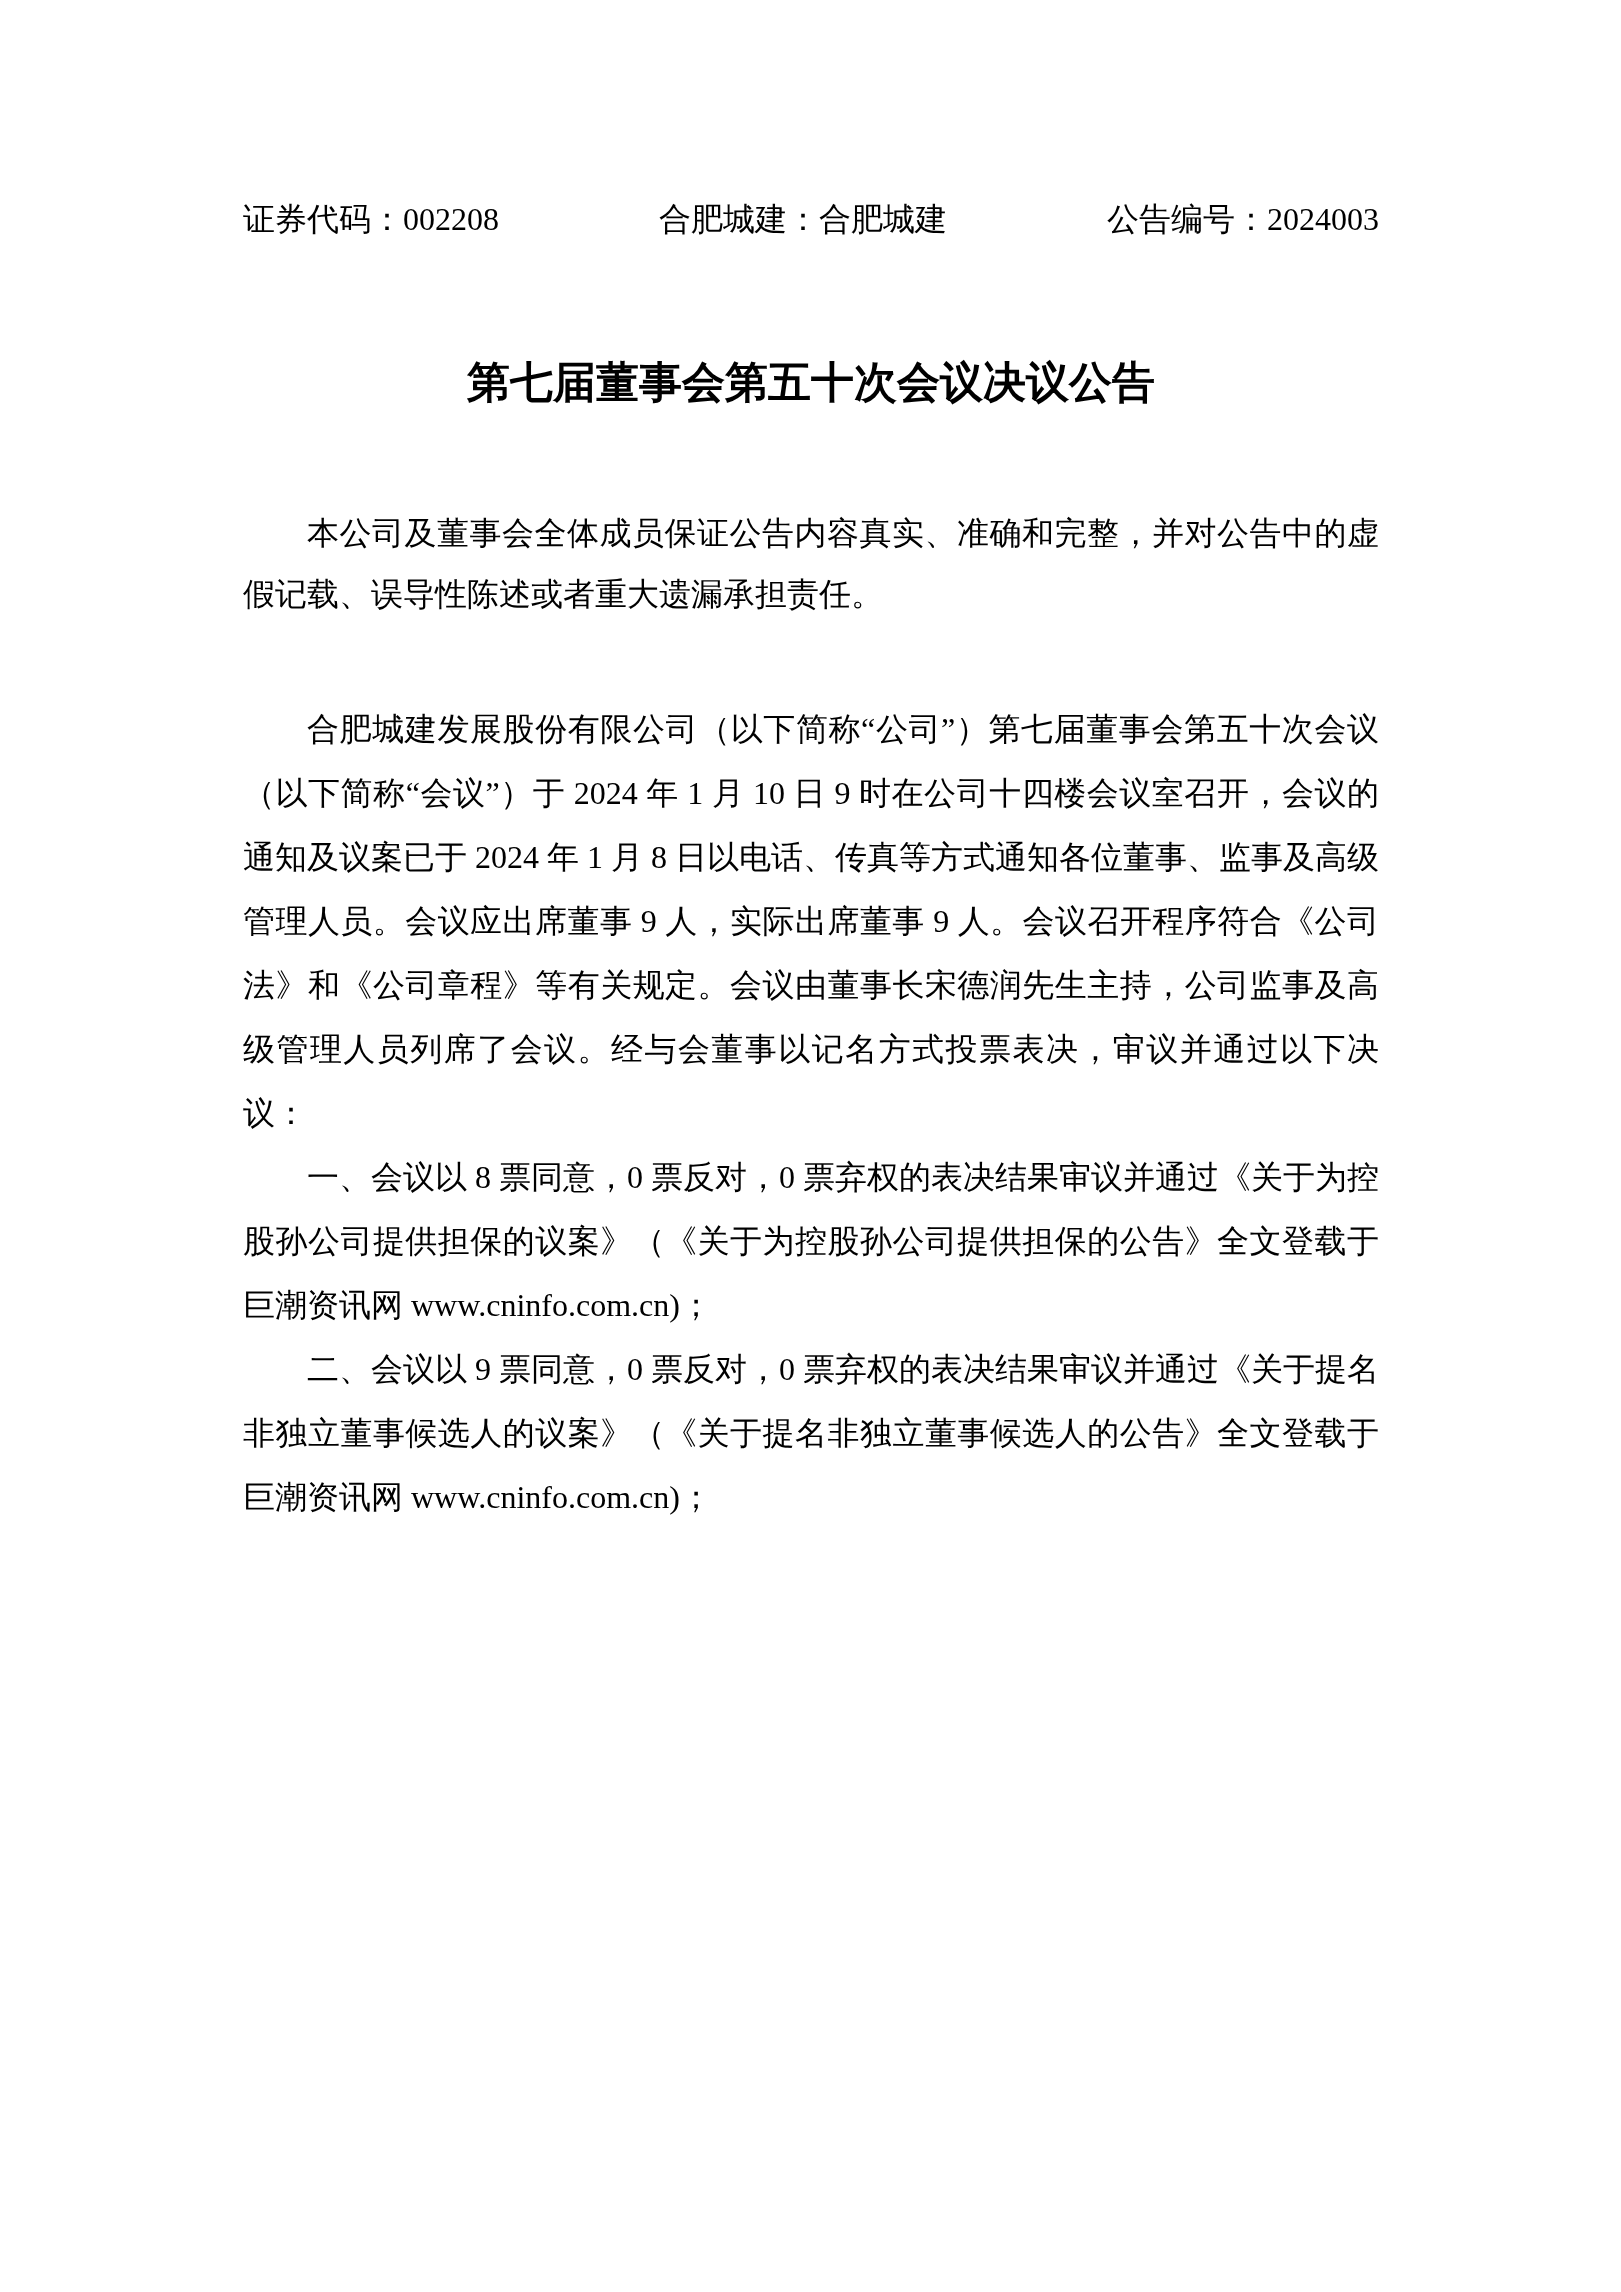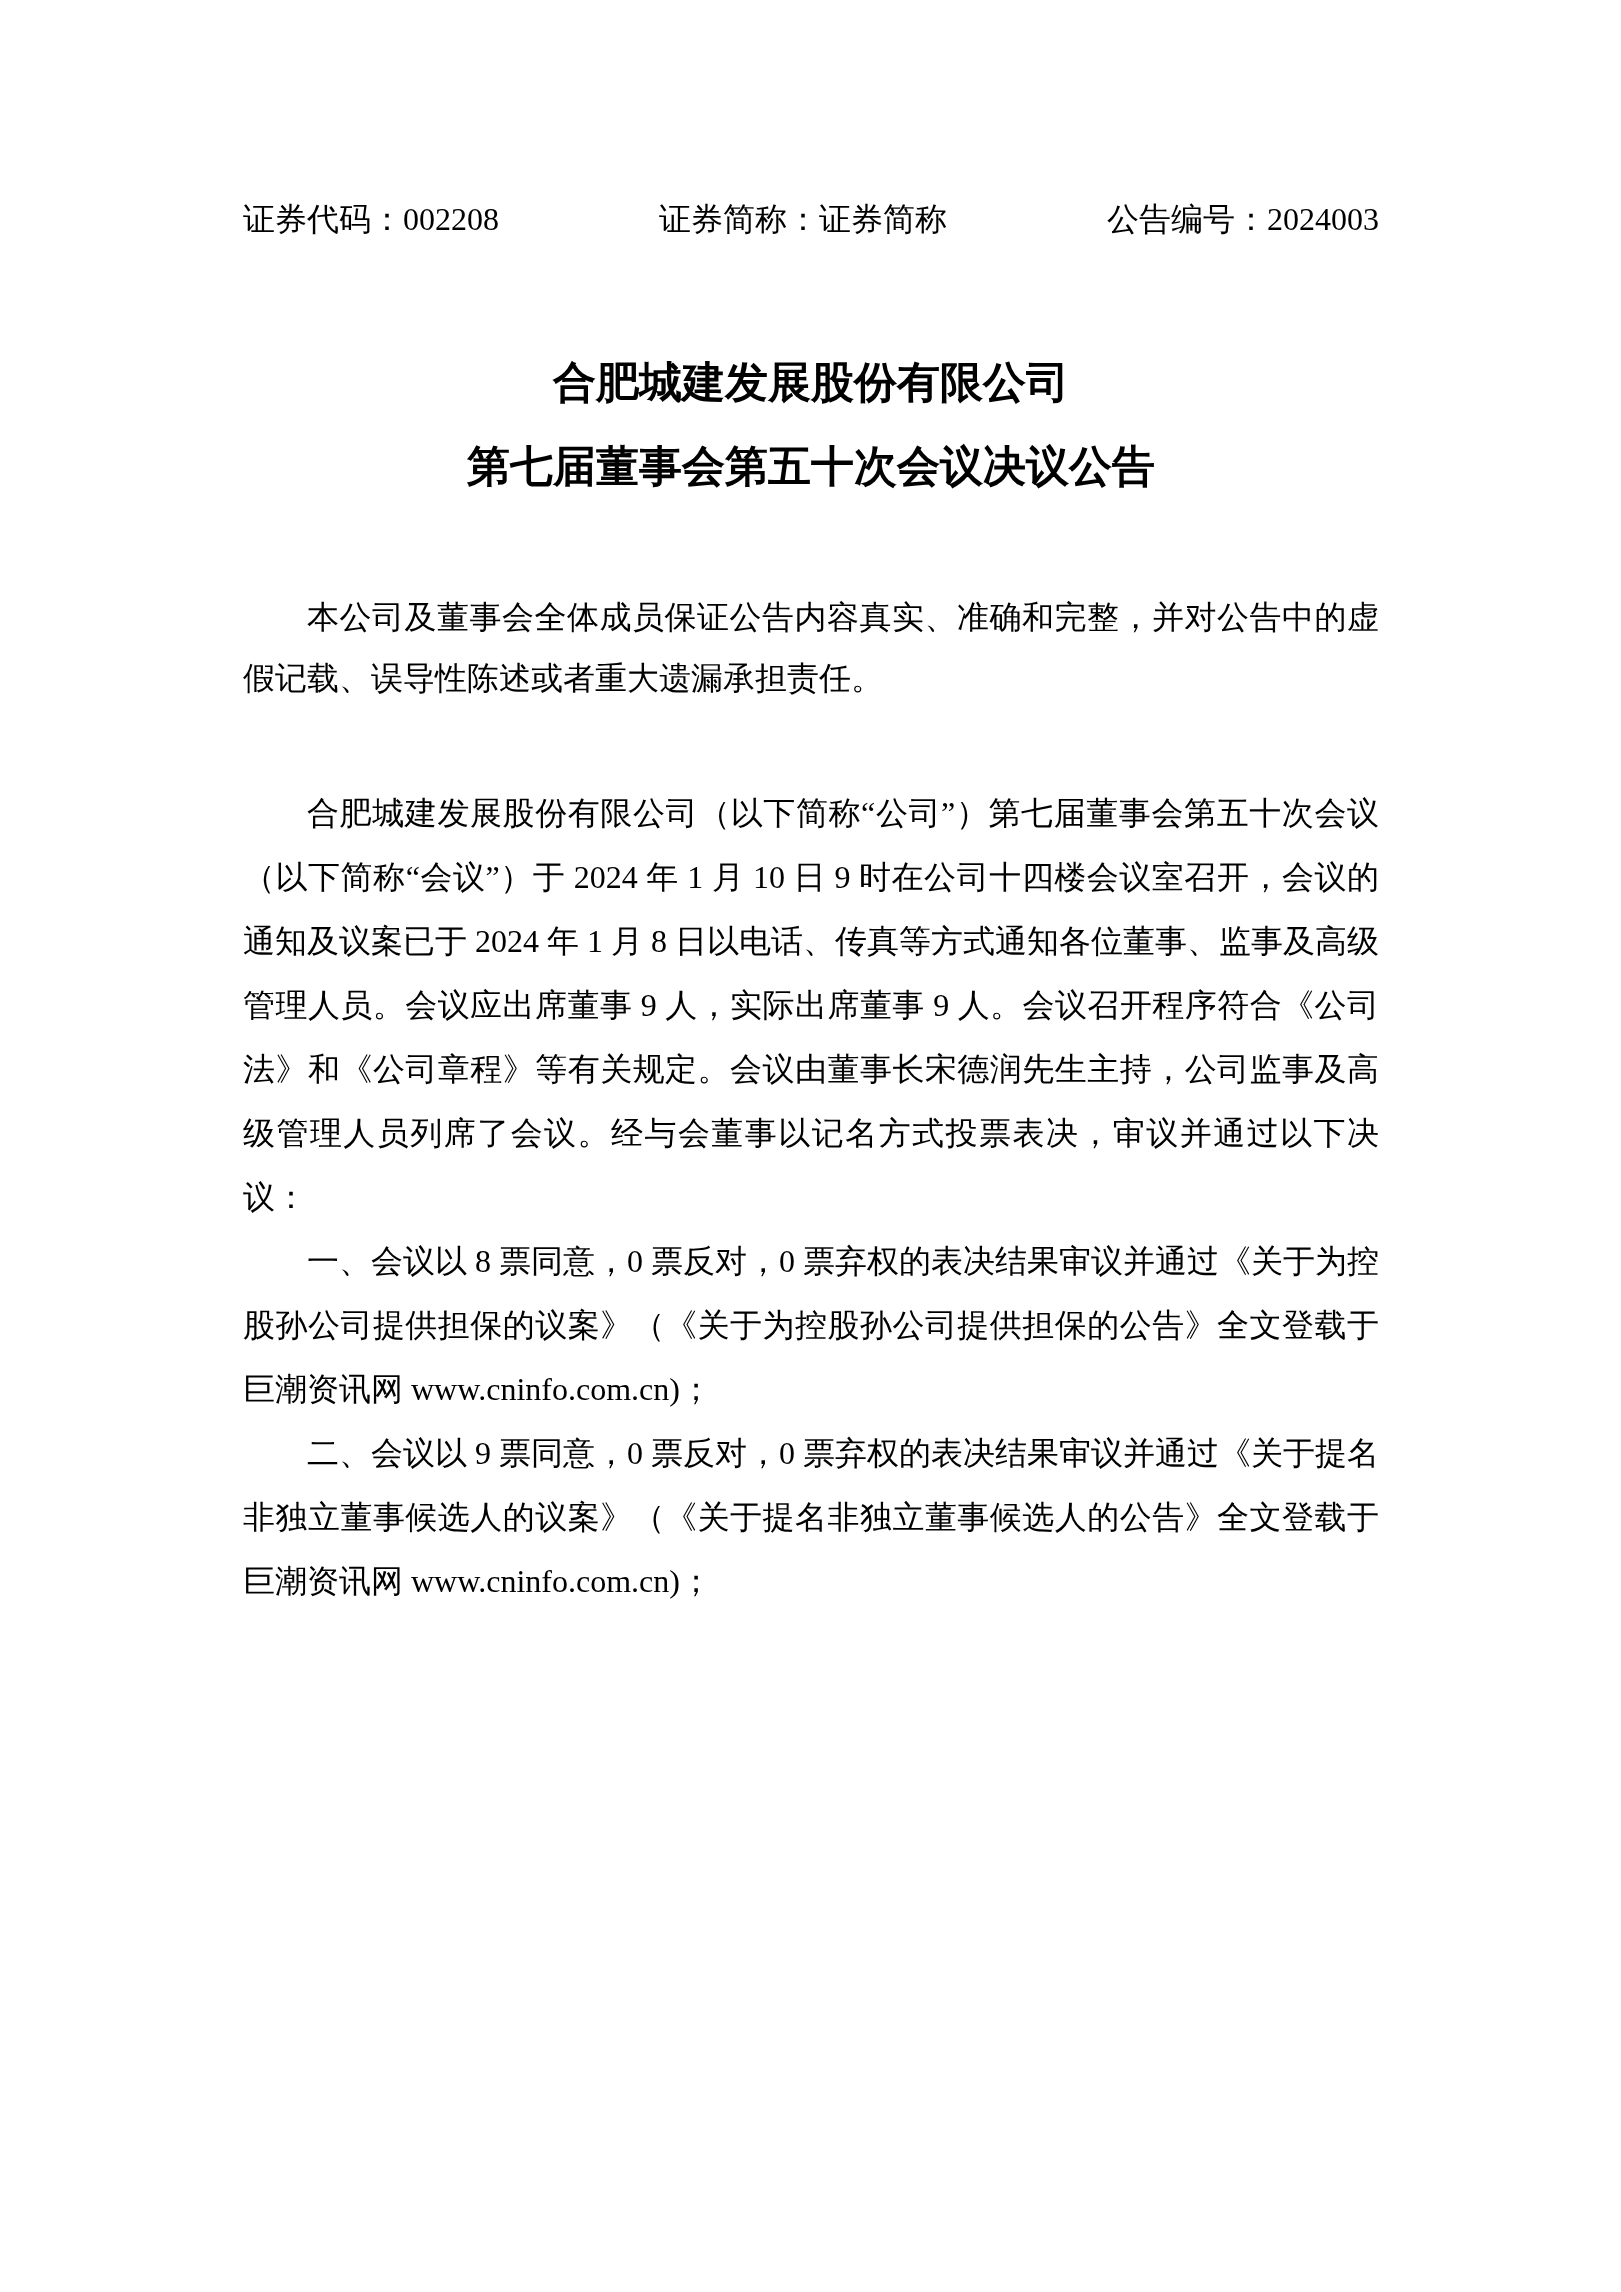--- a/index.html
+++ b/index.html
@@ -53,26 +53,25 @@
     margin-top: 64px;
   }
 </style>
 </head>
 <body>
 
 <div class="page">
 
   <div class="doc-header">
     <span>证券代码：002208</span>
-    <span>证券简称：证券简称</span>
+    <span>合肥城建：合肥城建</span>
     <span>公告编号：2024003</span>
   </div>
 
   <h1 class="doc-title">
-    <span class="title-line">合肥城建发展股份有限公司</span>
     <span class="title-line">第七届董事会第五十次会议决议公告</span>
   </h1>
 
   <p class="disclaimer">本公司及董事会全体成员保证公告内容真实、准确和完整，并对公告中的虚假记载、误导性陈述或者重大遗漏承担责任。</p>
 
   <div class="body-section">
     <p class="body-para">合肥城建发展股份有限公司（以下简称“公司”）第七届董事会第五十次会议（以下简称“会议”）于 2024 年 1 月 10 日 9 时在公司十四楼会议室召开，会议的通知及议案已于 2024 年 1 月 8 日以电话、传真等方式通知各位董事、监事及高级管理人员。会议应出席董事 9 人，实际出席董事 9 人。会议召开程序符合《公司法》和《公司章程》等有关规定。会议由董事长宋德润先生主持，公司监事及高级管理人员列席了会议。经与会董事以记名方式投票表决，审议并通过以下决议：</p>
     <p class="body-para">一、会议以 8 票同意，0 票反对，0 票弃权的表决结果审议并通过《关于为控股孙公司提供担保的议案》（《关于为控股孙公司提供担保的公告》全文登载于巨潮资讯网 www.cninfo.com.cn)；</p>
     <p class="body-para">二、会议以 9 票同意，0 票反对，0 票弃权的表决结果审议并通过《关于提名非独立董事候选人的议案》（《关于提名非独立董事候选人的公告》全文登载于巨潮资讯网 www.cninfo.com.cn)；</p>
   </div>

